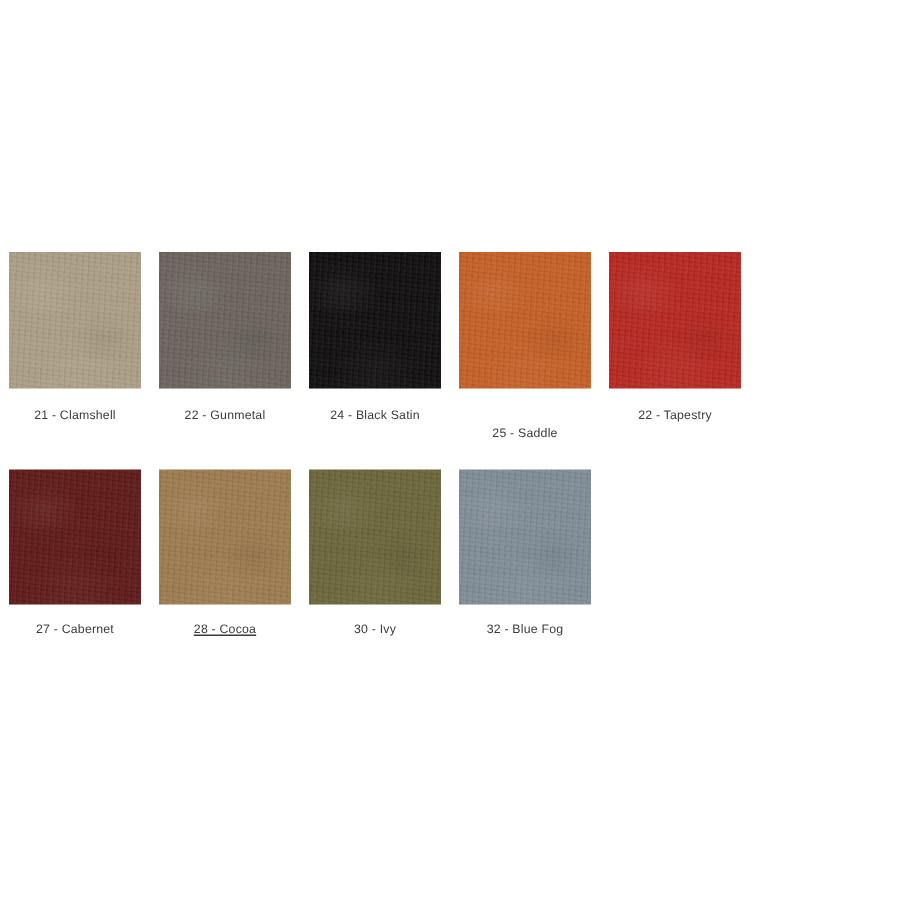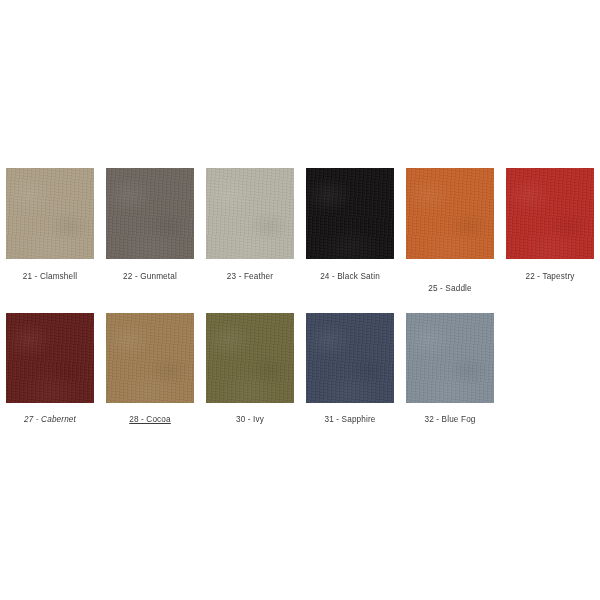--- a/index.html
+++ b/index.html
@@ -121,24 +121,20 @@
       <div class="swatch-cell">
         <div class="swatch-chip" style="background-color: rgb(171, 157, 133);"></div>
         <div class="swatch-label" style="color: rgb(59, 59, 59);">21 - Clamshell</div>
       </div>
 
       <div class="swatch-cell">
         <div class="swatch-chip" style="background-color: rgb(106, 99, 92);"></div>
         <div class="swatch-label" style="color: rgb(59, 59, 59);">22 - Gunmetal</div>
       </div>
 
-      <div class="swatch-cell">
-        <div class="swatch-chip" style="background-color: rgb(180, 178, 164);"></div>
-        <div class="swatch-label" style="color: rgb(59, 59, 59);">23 - Feather</div>
-      </div>
 
       <div class="swatch-cell">
         <div class="swatch-chip" style="background-color: rgb(15, 13, 14);"></div>
         <div class="swatch-label" style="color: rgb(59, 59, 59);">24 - Black Satin</div>
       </div>
 
       <div class="swatch-cell">
         <div class="swatch-chip" style="background-color: rgb(195, 95, 38);"></div>
         <div class="swatch-label" style="color: rgb(59, 59, 59); margin-top: 25px;">25 - Saddle</div>
       </div>
@@ -147,38 +143,34 @@
         <div class="swatch-chip" style="background-color: rgb(181, 39, 32);"></div>
         <div class="swatch-label" style="color: rgb(59, 59, 59);">22 - Tapestry</div>
       </div>
 
     </div>
 
     <div class="swatch-row row-2">
 
       <div class="swatch-cell">
         <div class="swatch-chip" style="background-color: rgb(94, 26, 23);"></div>
-        <div class="swatch-label" style="color: rgb(59, 59, 59); font-style: italic;">27 - Cabernet</div>
+        <div class="swatch-label" style="color: rgb(59, 59, 59);">27 - Cabernet</div>
       </div>
 
       <div class="swatch-cell">
         <div class="swatch-chip" style="background-color: rgb(156, 122, 78);"></div>
         <div class="swatch-label" style="color: rgb(59, 59, 59); text-decoration: underline;">28 - Cocoa</div>
       </div>
 
 
       <div class="swatch-cell">
         <div class="swatch-chip" style="background-color: rgb(107, 101, 58);"></div>
         <div class="swatch-label" style="color: rgb(59, 59, 59);">30 - Ivy</div>
       </div>
 
-      <div class="swatch-cell">
-        <div class="swatch-chip" style="background-color: rgb(59, 68, 89);"></div>
-        <div class="swatch-label" style="color: rgb(59, 59, 59);">31 - Sapphire</div>
-      </div>
 
       <div class="swatch-cell">
         <div class="swatch-chip" style="background-color: rgb(127, 139, 150);"></div>
         <div class="swatch-label" style="color: rgb(59, 59, 59);">32 - Blue Fog</div>
       </div>
 
     </div>
 
   </div>
 </div>

